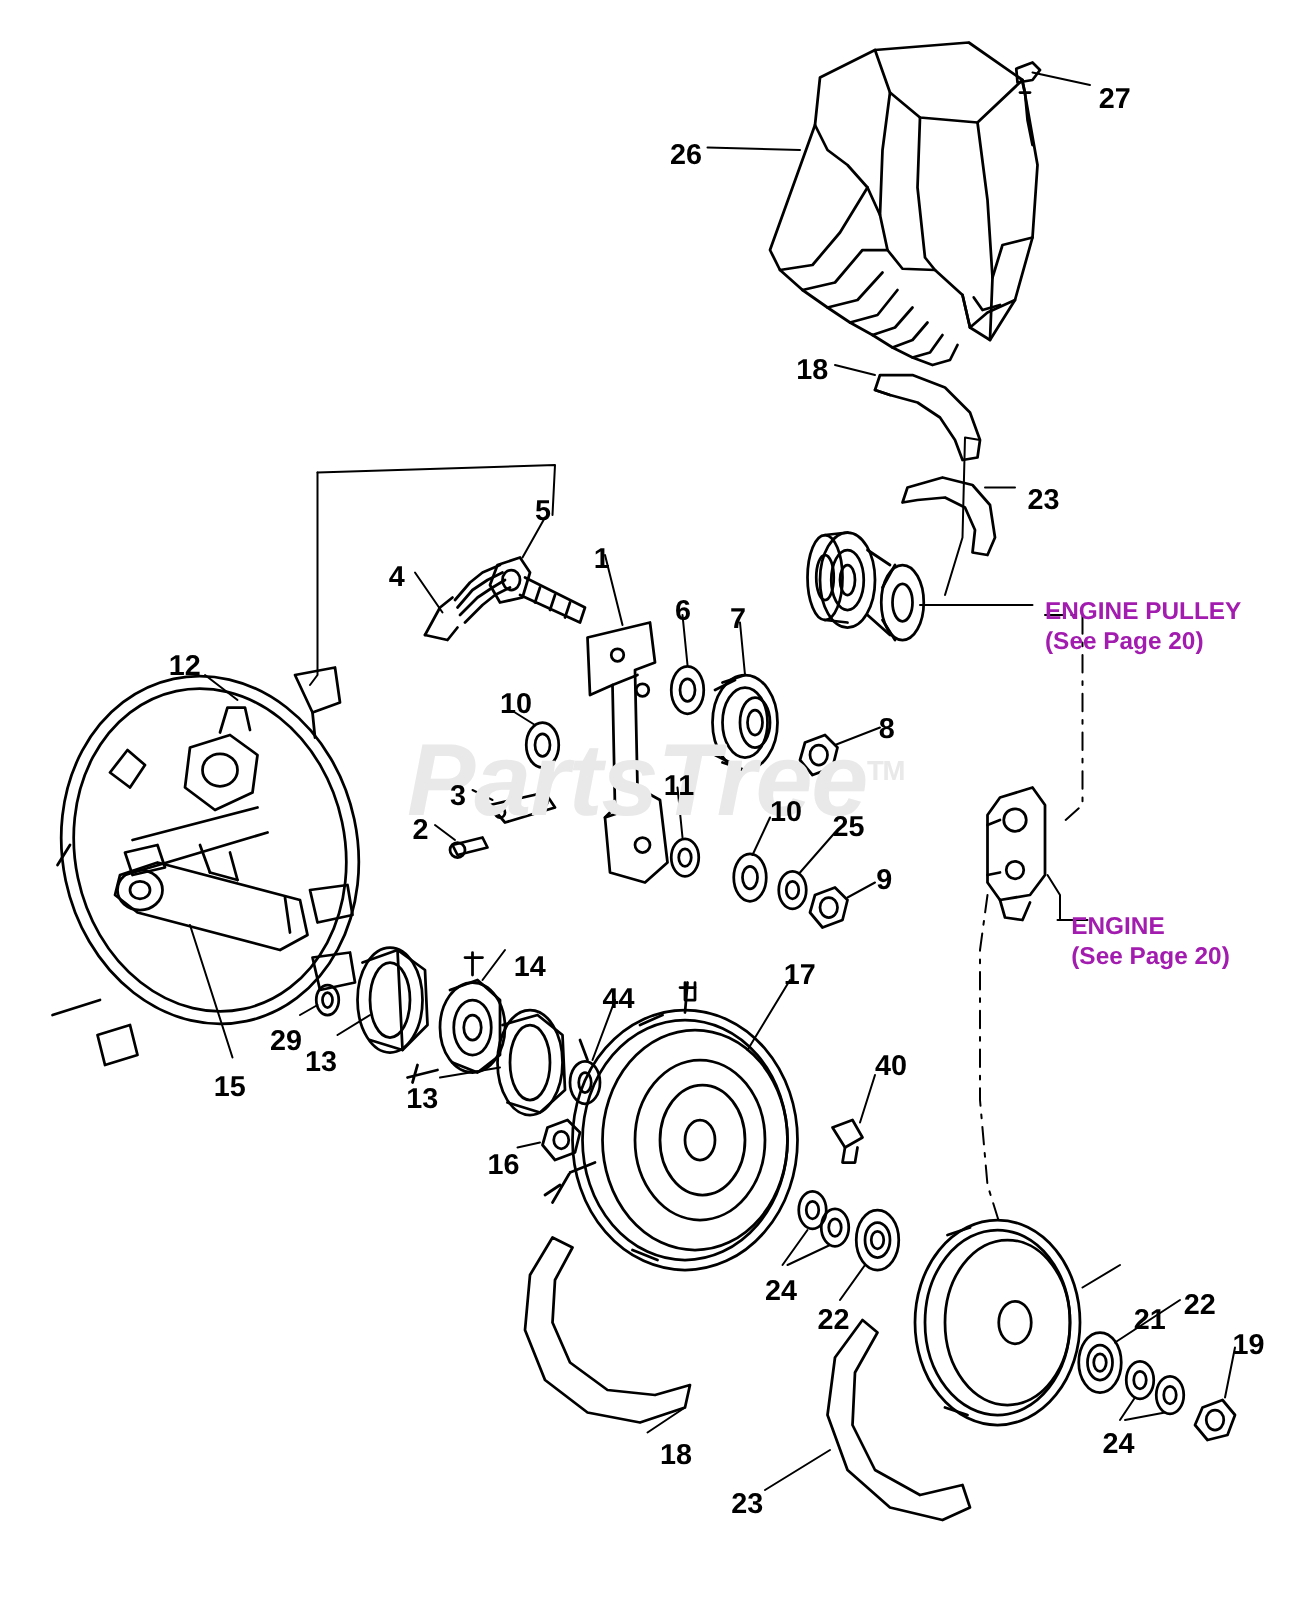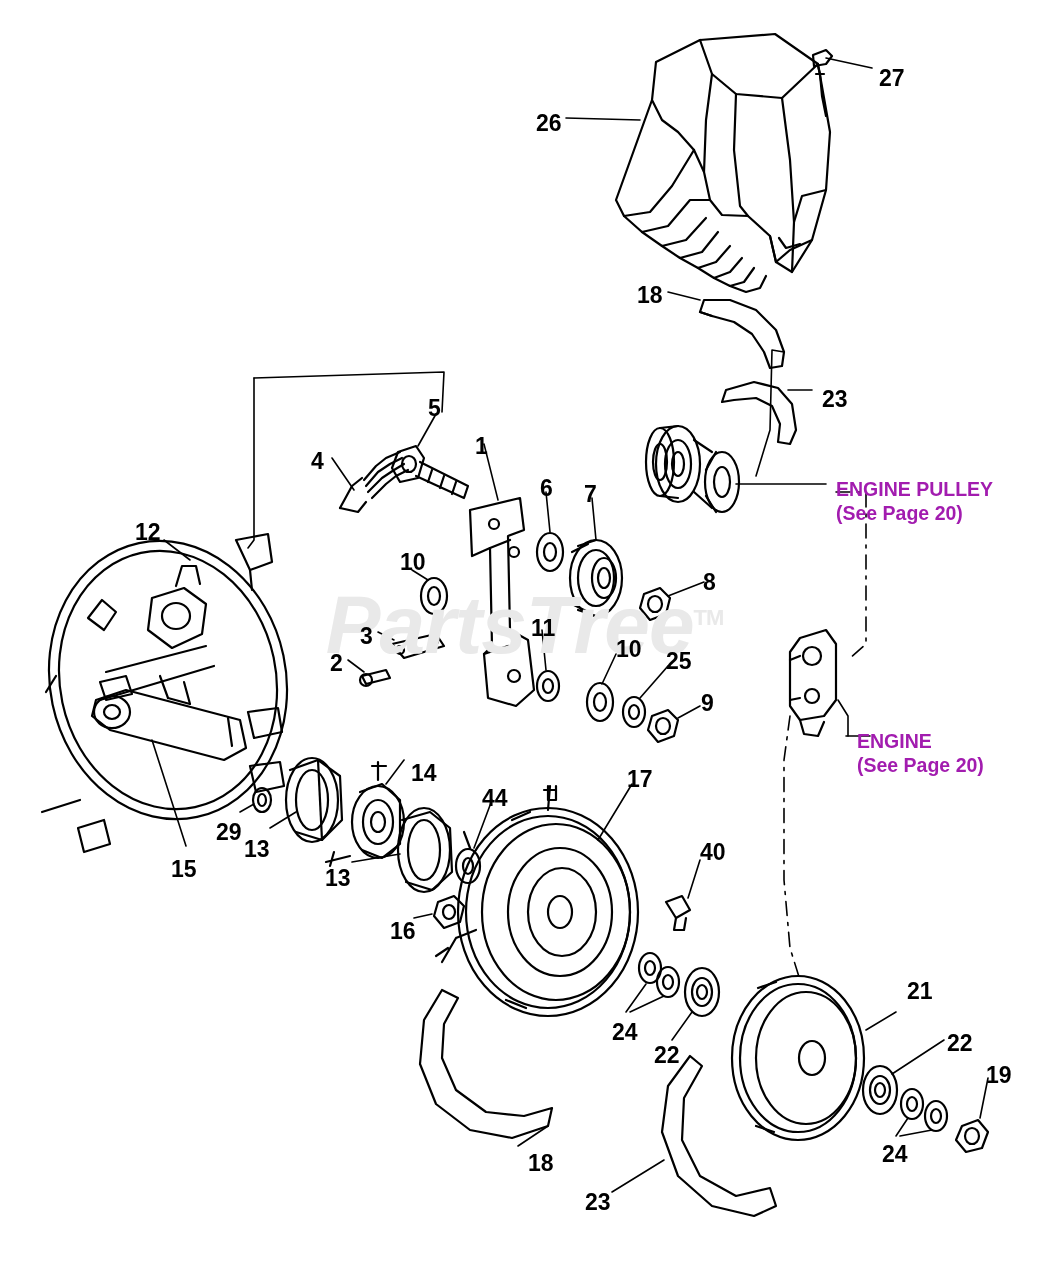--- a/index.html
+++ b/index.html
@@ -432,20 +432,20 @@
   <div class="callout" style="left:216px; top:821px;">29</div>
   <div class="callout" style="left:244px; top:838px;">13</div>
   <div class="callout" style="left:325px; top:867px;">13</div>
   <div class="callout" style="left:411px; top:762px;">14</div>
   <div class="callout" style="left:482px; top:787px;">44</div>
   <div class="callout" style="left:627px; top:768px;">17</div>
   <div class="callout" style="left:390px; top:920px;">16</div>
   <div class="callout" style="left:700px; top:841px;">40</div>
   <div class="callout" style="left:612px; top:1021px;">24</div>
   <div class="callout" style="left:654px; top:1044px;">22</div>
-  <div class="callout" style="left:907px; top:980px;">21</div>
+  <div class="callout" style="left:907px; top:1044px;">21</div>
   <div class="callout" style="left:947px; top:1032px;">22</div>
   <div class="callout" style="left:986px; top:1064px;">19</div>
   <div class="callout" style="left:882px; top:1143px;">24</div>
   <div class="callout" style="left:528px; top:1152px;">18</div>
   <div class="callout" style="left:585px; top:1191px;">23</div>
 
 </div>
 
 </body></html>

